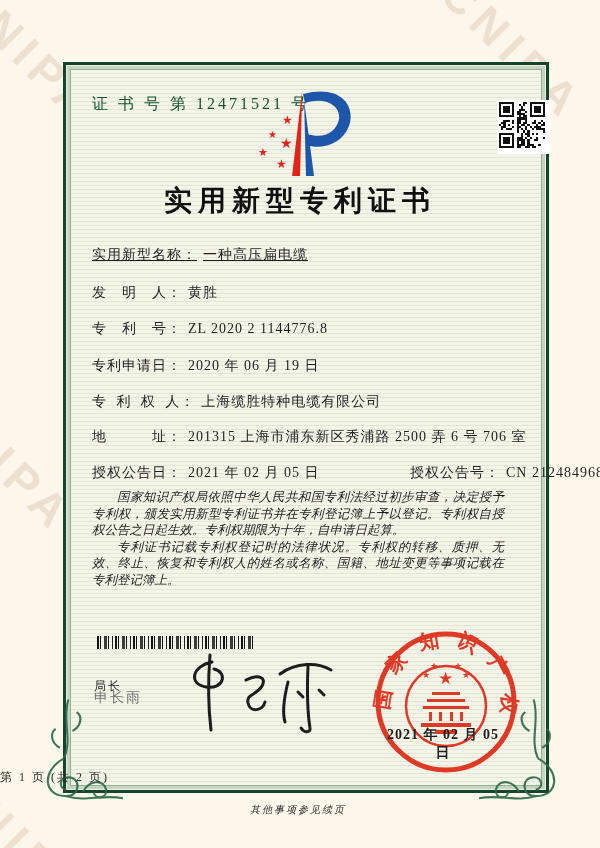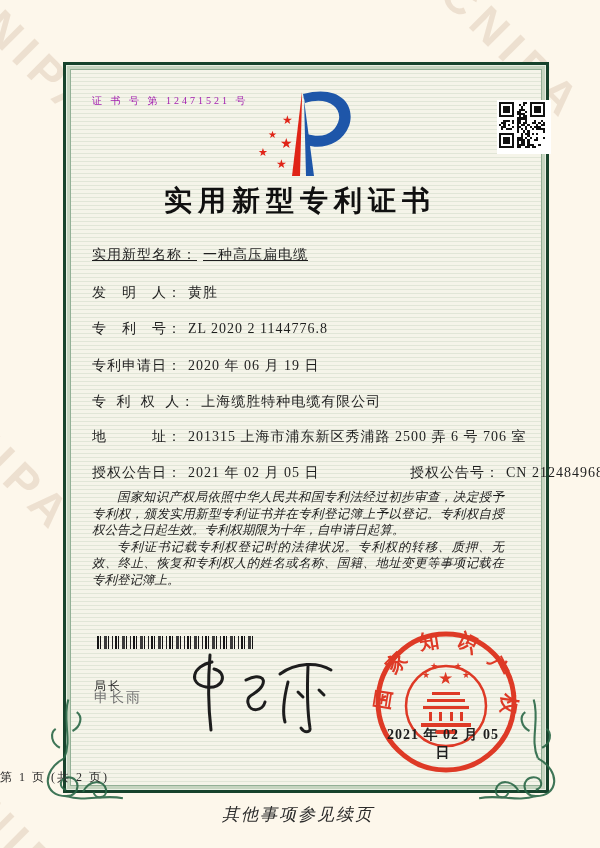--- a/index.html
+++ b/index.html
@@ -16,21 +16,21 @@
     pointer-events:none; white-space:nowrap;
   }
   .frame{
     position:absolute; left:63px; top:62px; width:480px; height:725px;
     border:3px solid #17432c;
     background:
       repeating-linear-gradient(to bottom, rgba(120,158,122,0.16) 0 1px, rgba(0,0,0,0) 1px 4px),
       #f5f4e9;
     box-shadow: inset 0 0 0 1px #eaf0e4, inset 0 0 0 4px #c6d5c0, inset 0 0 0 5px #93b096;
   }
-  .cert-no{position:absolute; left:92px; top:94px; font-size:10px; letter-spacing:3px; color:#a21caf;}
+  .cert-no{position:absolute; left:92px; top:94px; font-size:16px; letter-spacing:3px; color:#14532d;}
   .logo{position:absolute; left:246px; top:90px; width:112px; height:88px;}
   .qr{position:absolute; left:497px; top:100px; width:50px; height:50px; background:#fff; padding:2px;}
   .title{
     position:absolute; left:0; top:182px; width:600px; text-align:center;
     font-size:28px; font-weight:bold; letter-spacing:6px; color:#101010;
   }
   .row{position:absolute; left:92px; font-size:14px; color:#1f1f1f; letter-spacing:1px; white-space:nowrap;}
   .row .lab{color:#1f1f1f;}
   .row .val{margin-left:6px;}
   .grant2{position:absolute; left:318px; top:0;}
@@ -51,21 +51,21 @@
   }
   .director-title{position:absolute; left:94px; top:678px; font-size:12px; letter-spacing:2px; font-family:"Liberation Sans","DejaVu Sans",sans-serif; color:#2a2a2a;}
   .director-name{position:absolute; left:94px; top:689px; font-size:14px; letter-spacing:2px; font-family:"Liberation Sans","DejaVu Sans",sans-serif; color:#737373;}
   .signature{position:absolute; left:168px; top:650px; width:175px; height:85px;}
   .seal{position:absolute; left:372px; top:628px; width:148px; height:148px; opacity:0.93;}
   .seal-date{
     position:absolute; left:378px; top:726px; width:130px; text-align:center;
     font-size:14px; font-weight:bold; letter-spacing:1px; color:#1e1e1e;
   }
   .page-indicator{position:absolute; left:0; top:769px; width:600px; text-align:left; font-size:12px; letter-spacing:2px; color:#2a2a2a;}
-  .continuation{position:absolute; left:0; top:803px; width:596px; text-align:center; font-size:17px; letter-spacing:2px; color:#2a2a2a; font-style:italic;}
+  .continuation{position:absolute; left:0; top:803px; width:596px; text-align:center; font-size:10px; letter-spacing:2px; color:#2a2a2a; font-style:italic;}
   .orn{position:absolute; width:105px; height:108px;}
   .orn-bl{left:20px; top:698px;}
   .orn-br{left:477px; top:698px; transform:scaleX(-1);}
   .star{font-family:"DejaVu Sans",sans-serif;}
 </style>
 </head>
 <body>
 
 <div id="page">
 

